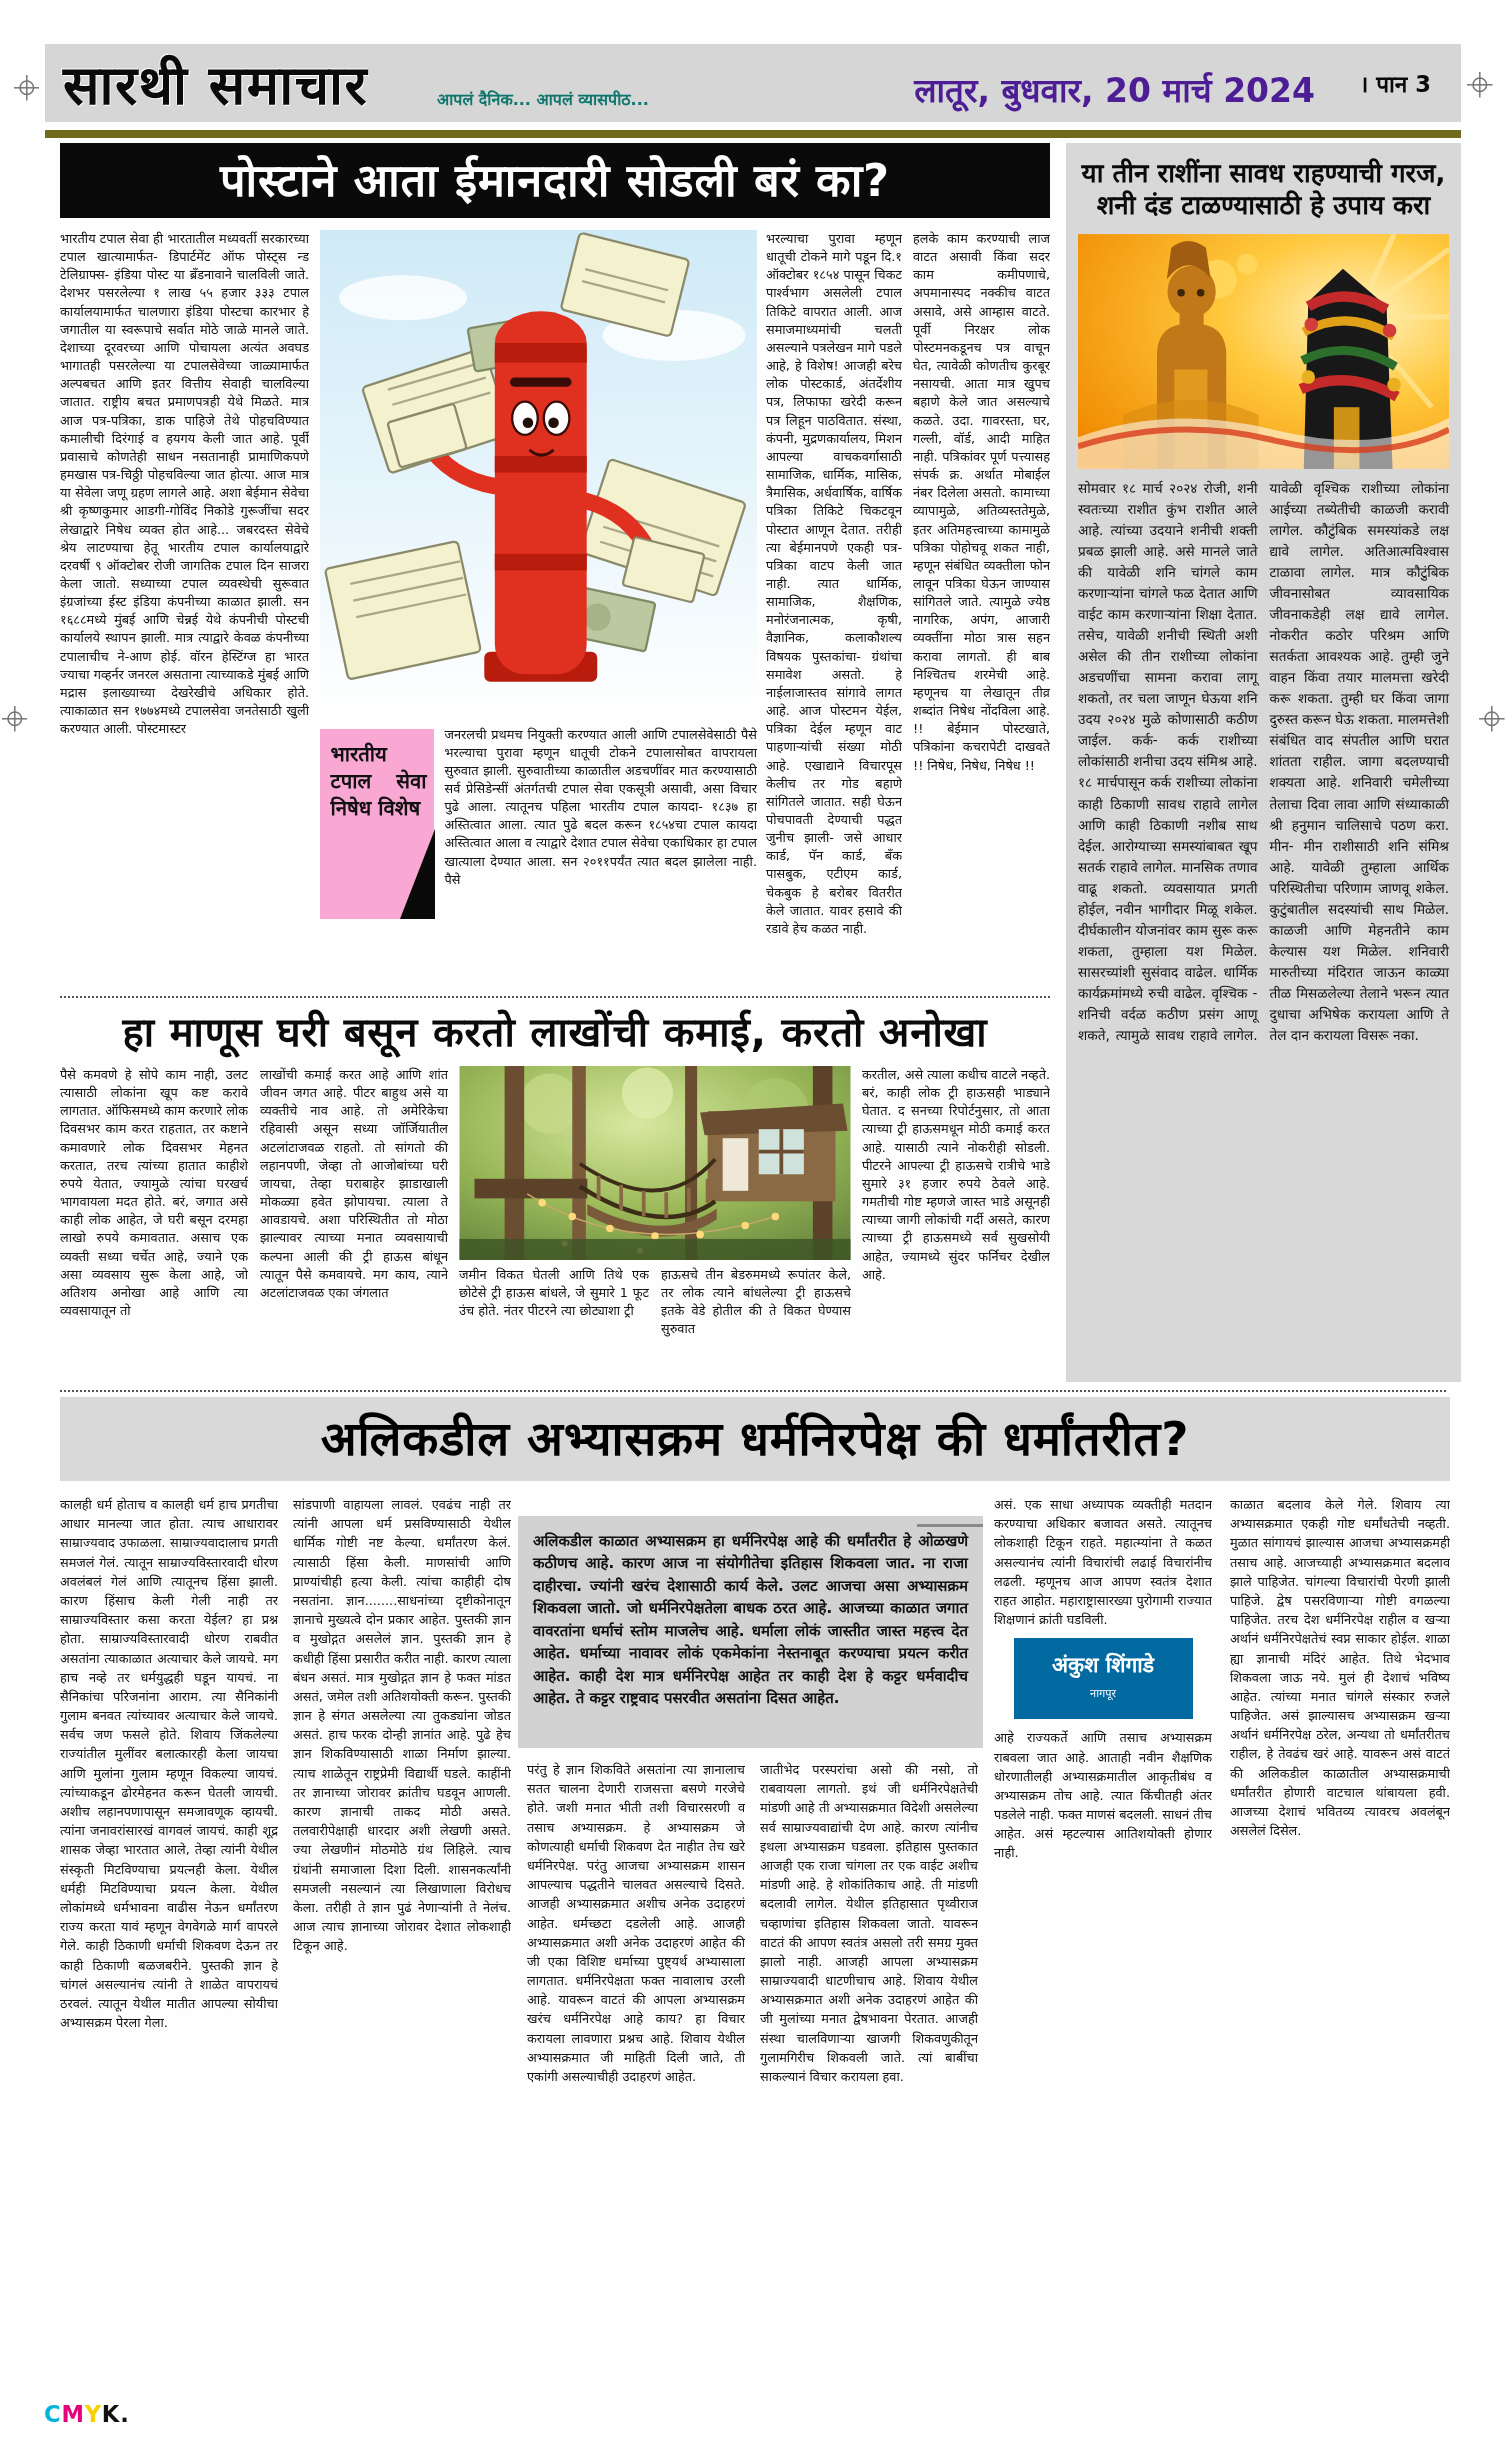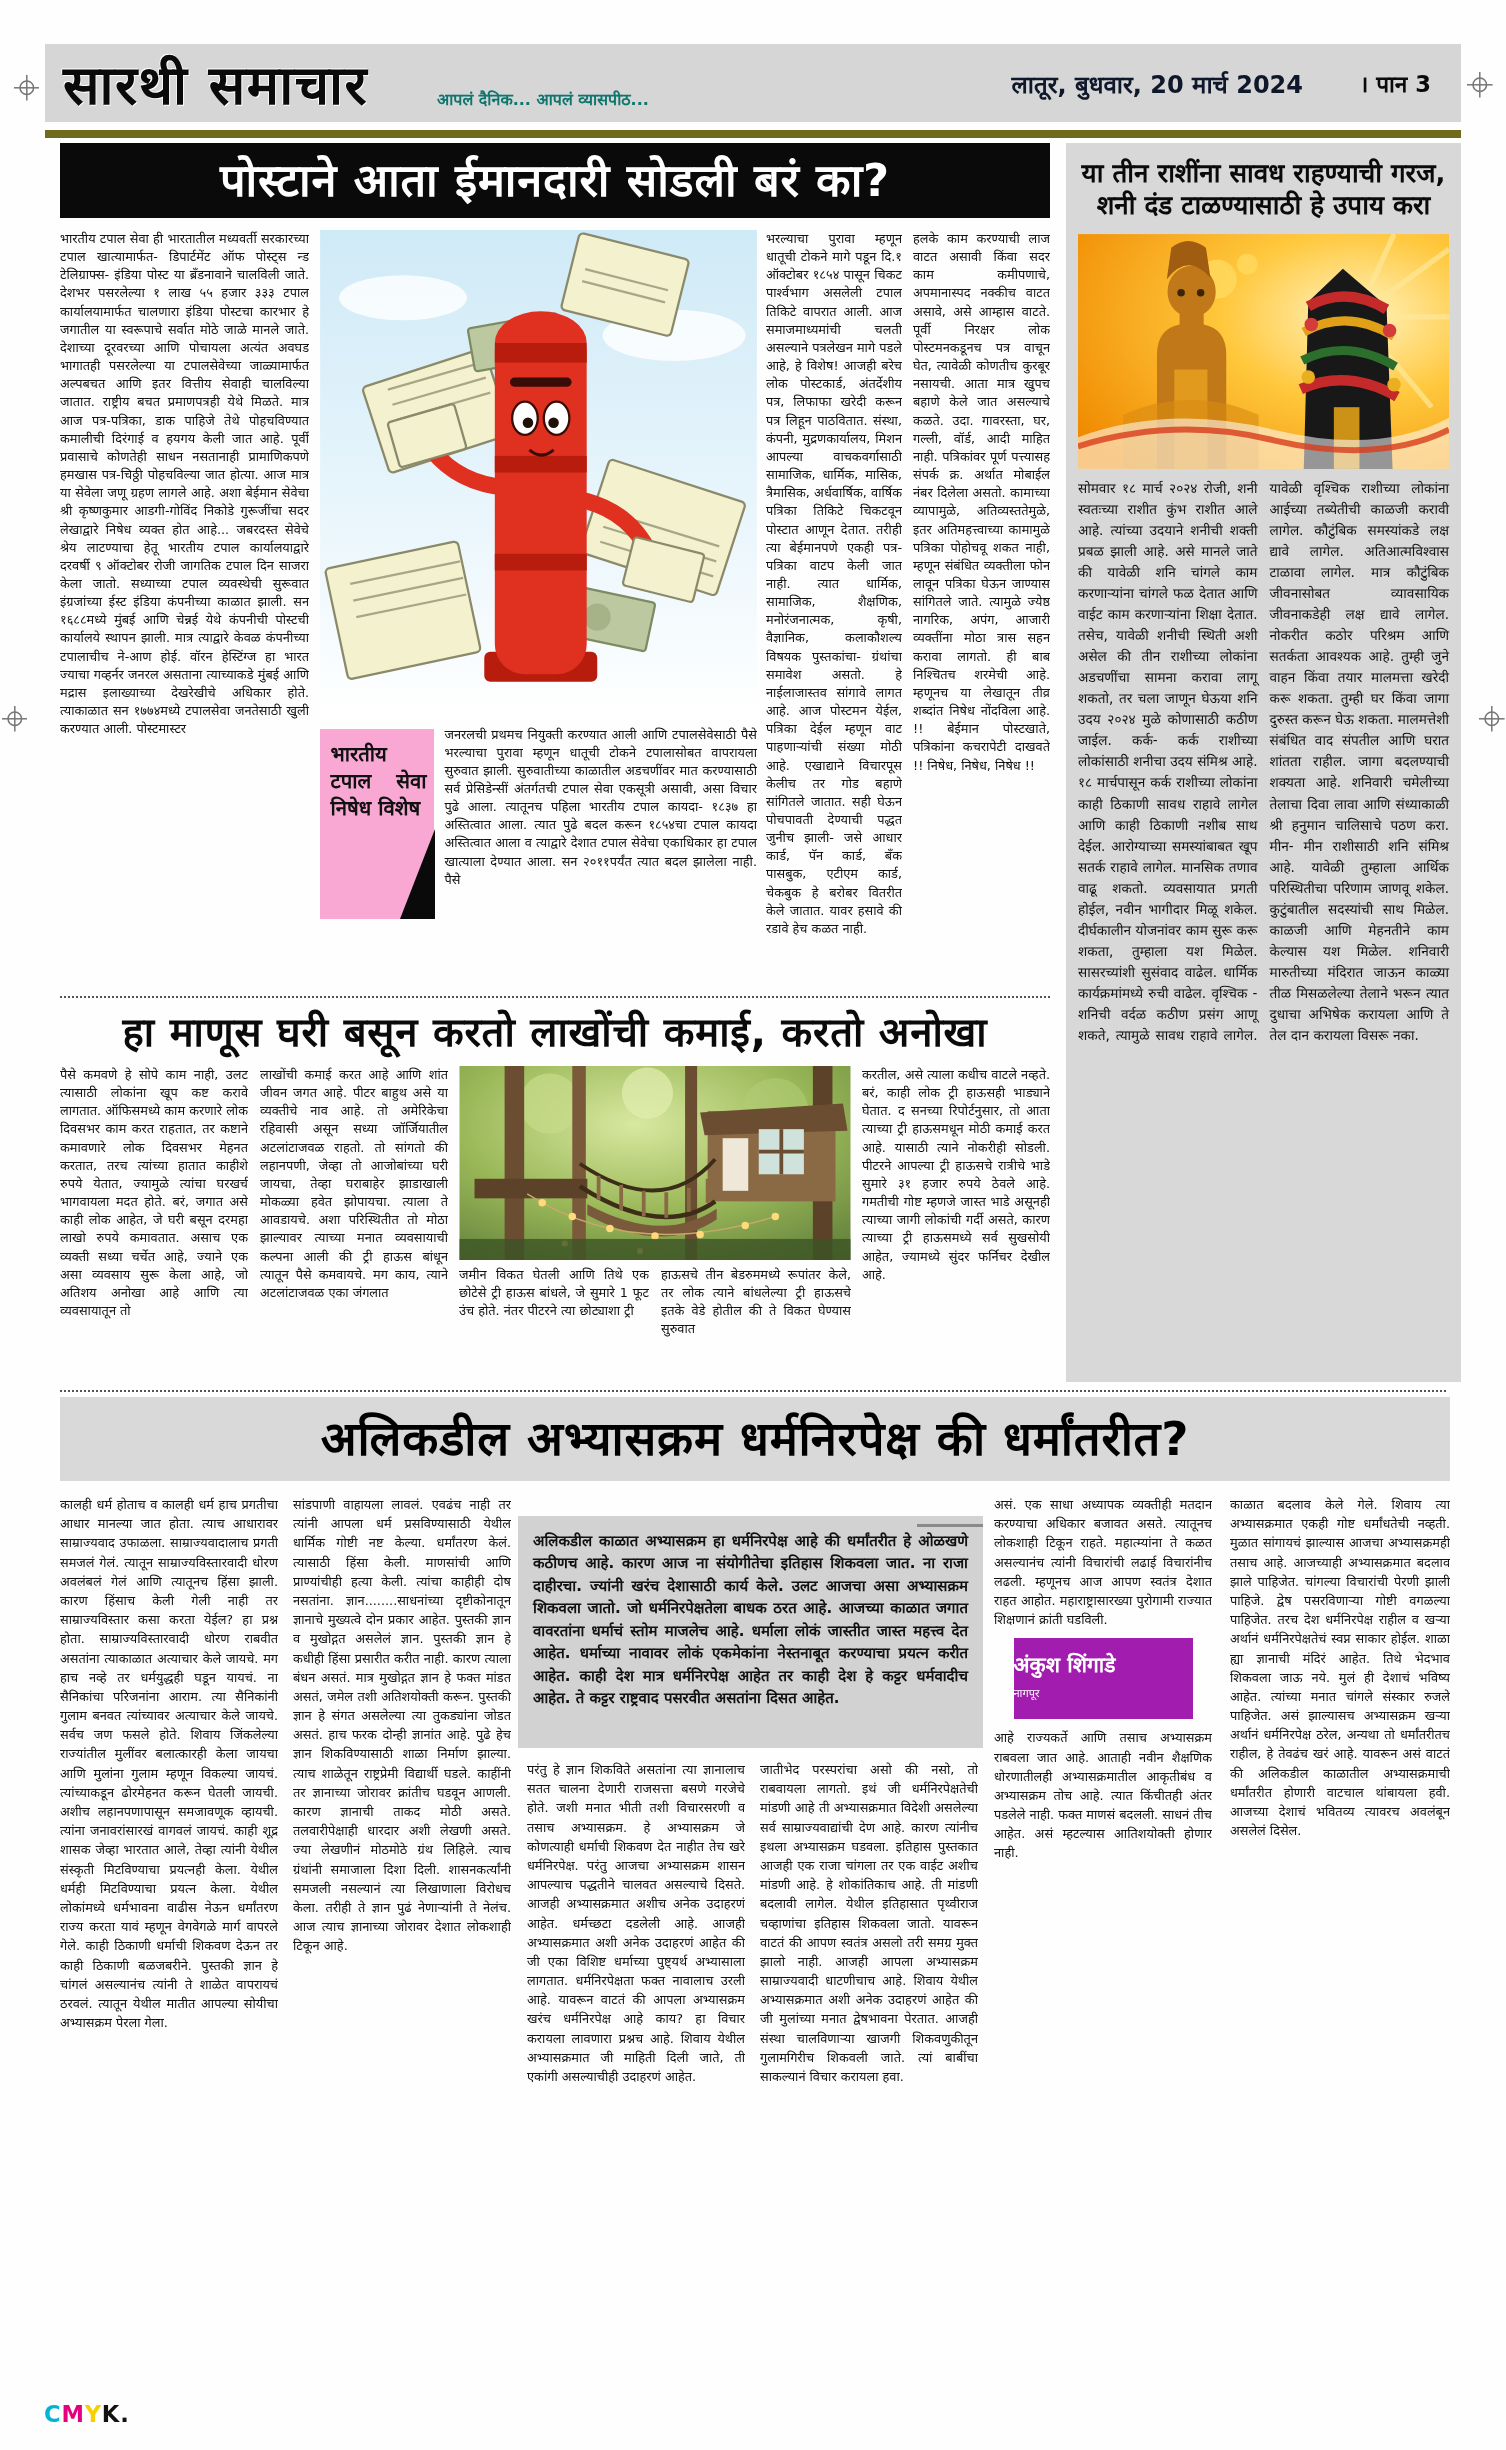--- a/index.html
+++ b/index.html
@@ -11,21 +11,21 @@
   .regmark { position:absolute; width:25.6px; height:25.6px; opacity:.8; }
   .cmyk-top { position:absolute; left:47px; top:78px; font-size:22.6px; font-weight:bold; letter-spacing:0.8px; }
   .cmyk-bottom { position:absolute; left:44px; top:2401px; font-size:22.6px; font-weight:bold; letter-spacing:0.8px; }
   .c-c{color:#00b4d8;} .c-m{color:#e5007d;} .c-y{color:#f7d000;} .c-k{color:#111;}
 
   
   .masthead { position:absolute; left:45px; top:44px; width:1416px; height:78px; background:#d6d6d6; }
   .mast-title { position:absolute; left:18px; top:1.5px; font-size:54px; font-weight:bold; color:#0a0a0a;
                 text-shadow:0.8px 0.8px 0 #fff, -0.8px -0.8px 0 #fff; letter-spacing:1.5px; }
   .mast-tagline { position:absolute; left:392px; top:44px; font-size:16px; font-weight:bold; color:#0f766e; }
-  .mast-date { position:absolute; right:158px; top:22.6px; font-size:24px; font-weight:bold; color:#0f172a; }
+  .mast-date { position:absolute; right:146px; top:22.6px; font-size:33px; font-weight:bold; color:#4c1d95; }
   .mast-page { position:absolute; right:30px; top:24px; font-size:22.6px; font-weight:bold; color:#0a0a0a; }
   .olive-rule { position:absolute; left:45px; top:130px; width:1416px; height:7.5px; background:#6f6a1c; }
 
   
   .a1-headline { position:absolute; left:60px; top:143px; width:990px; height:75px; background:#0a0a0a;
                  color:#ffffff; font-size:45px; font-weight:bold; text-align:center; line-height:75px; letter-spacing:0.8px; }
   .a1-body { position:absolute; left:60px; top:230px; width:990px; height:759px; overflow:hidden; }
   .col { position:absolute; top:0; font-size:12.8px; line-height:1.42; text-align:justify; overflow:hidden; }
   .a1-col1 { left:0; width:249px; height:759px; }
   .a1-center { position:absolute; left:260px; top:0; width:437px; height:759px; overflow:hidden; }
@@ -64,21 +64,21 @@
   
   .a3-headline { position:absolute; left:60px; top:1397px; width:1390px; height:84px; background:#d9d9d9;
                  font-size:47px; font-weight:bold; text-align:center; line-height:84px; color:#000000; letter-spacing:0.8px; }
   .a3-body { position:absolute; left:60px; top:1495px; width:1390px; height:926px; overflow:hidden; }
   .a3-col { position:absolute; top:0; width:218px; height:926px; font-size:12.8px; line-height:1.5; text-align:justify; overflow:hidden; }
   .a3-c1{left:0;} .a3-c2{left:233px;} .a3-c3{left:467px; padding-top:265px;} .a3-c4{left:700px; padding-top:265px;}
   .a3-c5{left:934px;} .a3-c6{left:1170px; width:220px;}
   .intro-box { position:absolute; left:458px; top:21px; width:465px; height:232px; background:#d2d2d2;
                font-size:15px; font-weight:bold; line-height:1.5; text-align:justify; padding:13.6px 15px; overflow:hidden; }
   .intro-rule-gray { position:absolute; left:399px; top:7.5px; width:587px; height:3px; background:#8a8a8a; }
-  .byline-box { width:179px; height:81px; background:#a21caf; color:#fff; 
+  .byline-box { width:179px; height:81px; background:#0369a1; color:#fff; text-align:center;
                 margin:9px auto; padding-top:12px; }
   .byline-name { font-size:21px; font-weight:bold; }
   .byline-city { font-size:11px; margin-top:4.5px; }
 </style>
 </head>
 <body>
 
 <div class="page">
 
   <svg class="regmark" style="left:13.6px; top:75px;" viewBox="0 0 34 34">

